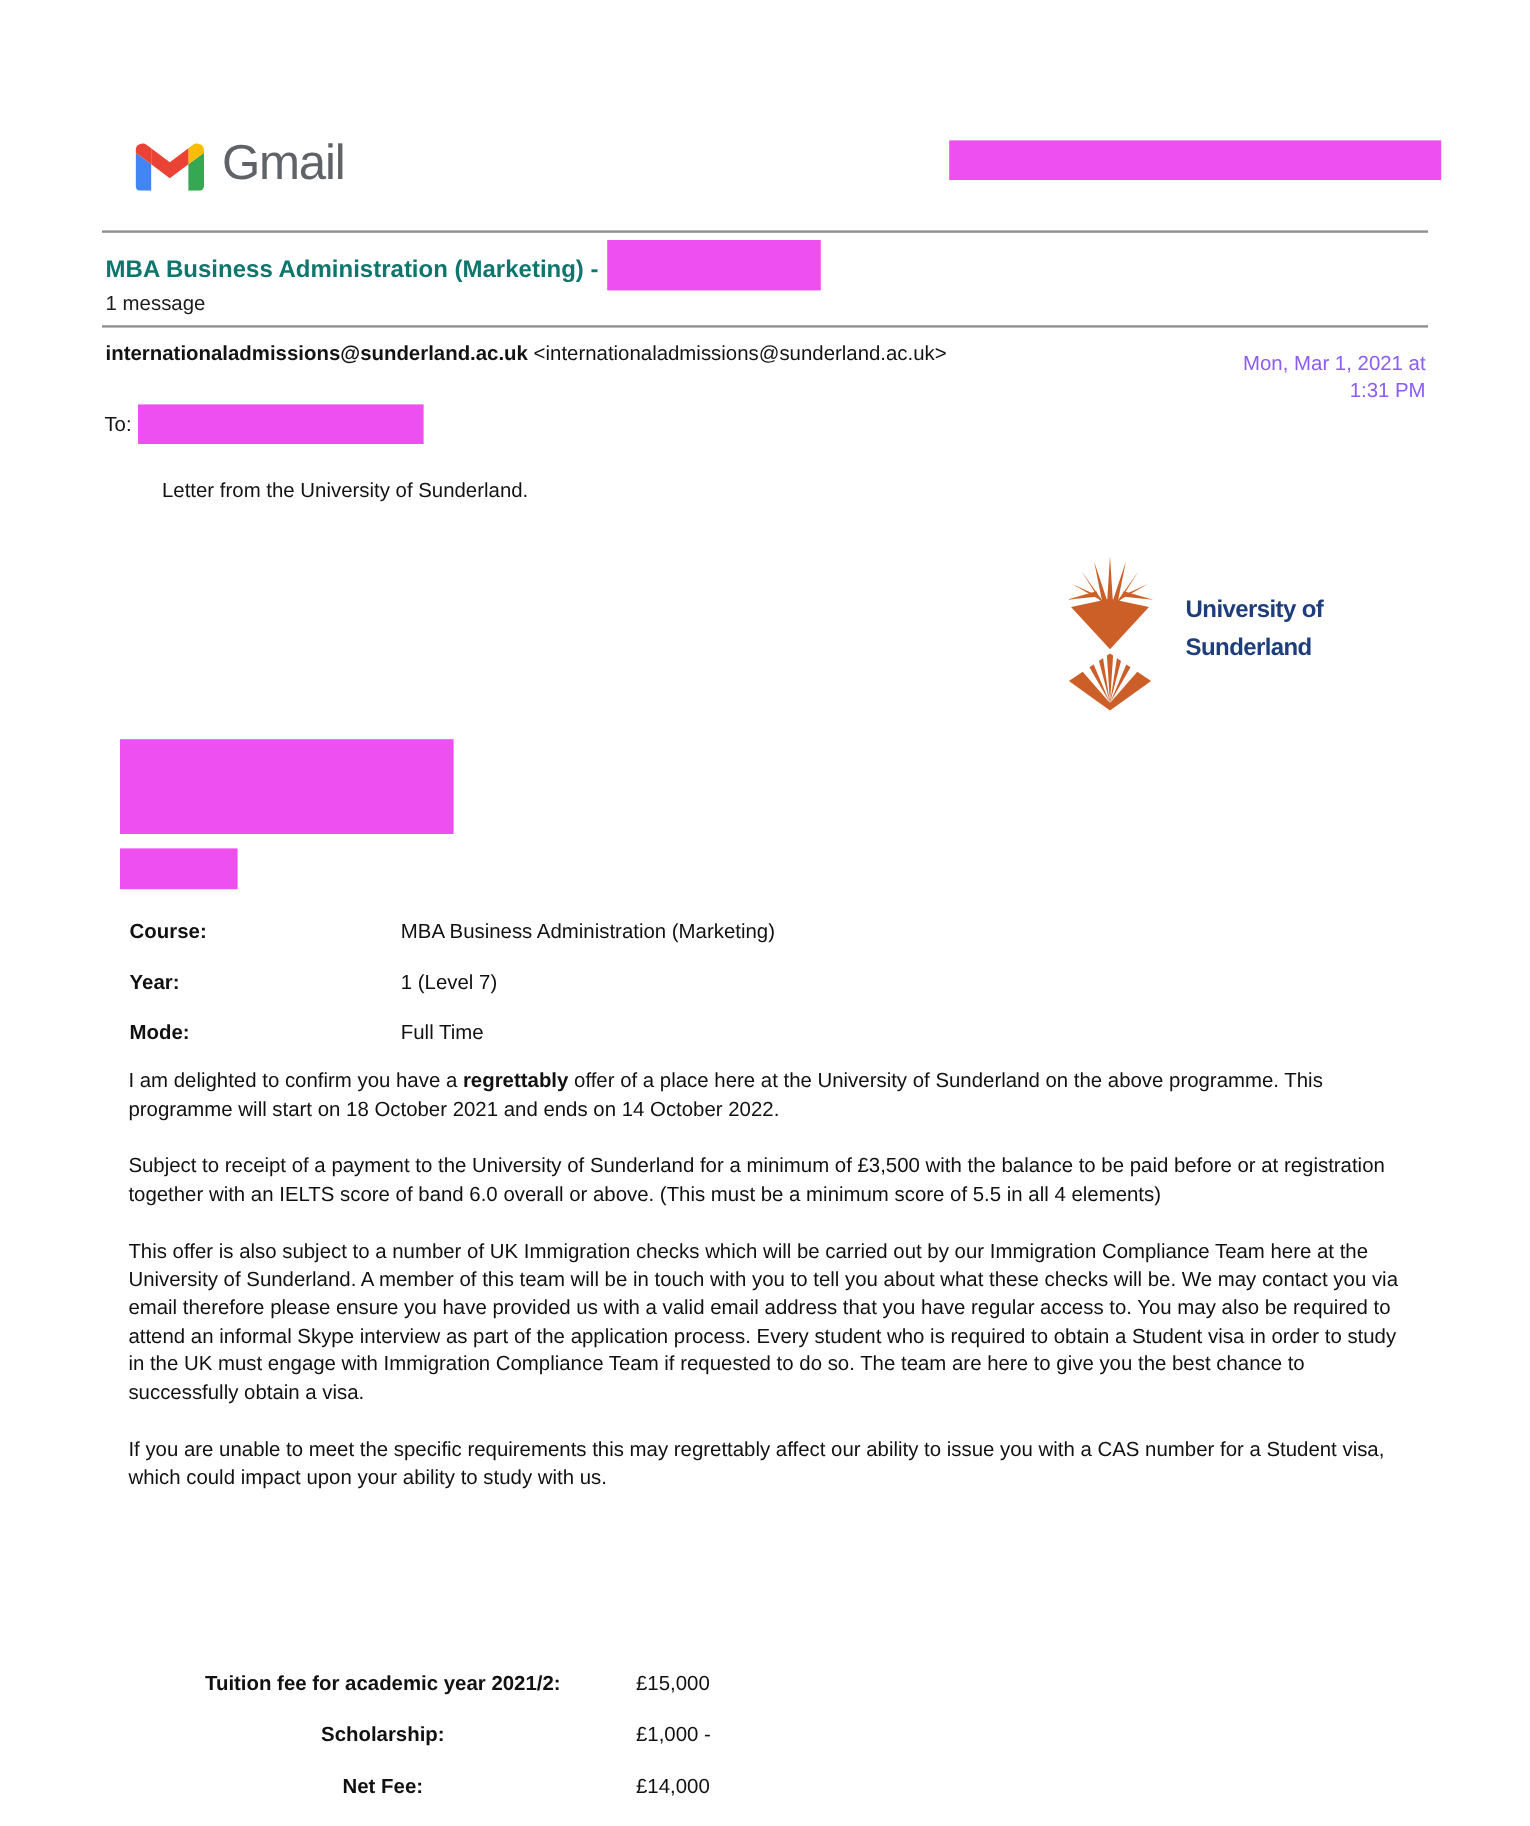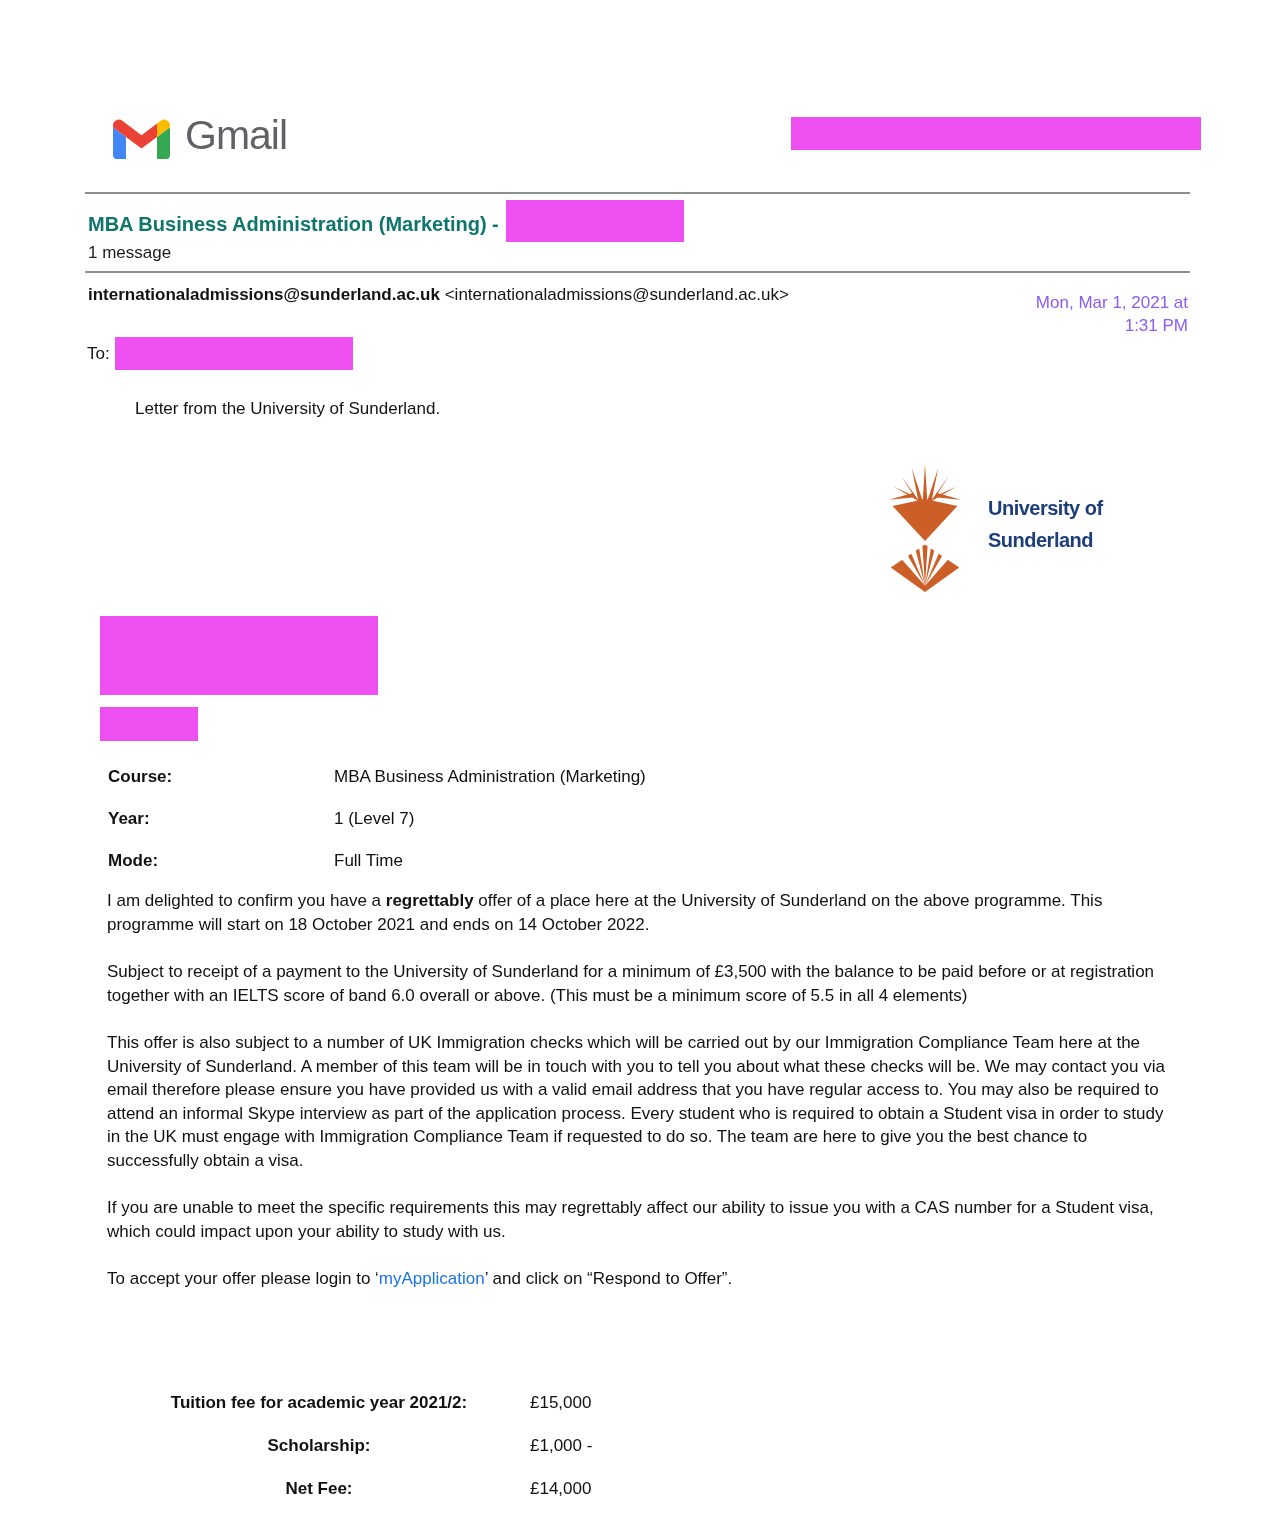--- a/index.html
+++ b/index.html
@@ -137,21 +137,20 @@
 
   <div class="bodytext">
     <p><span>I am delighted to confirm you have a </span><span class="bold-inline">regrettably</span><span> offer of a place here at the University of Sunderland on the above programme. This programme will start on 18 October 2021 and ends on 14 October 2022.</span></p>
 
     <p><span>Subject to receipt of a payment to the University of Sunderland for a minimum of £3,500 with the balance to be paid before or at registration together with an IELTS score of band 6.0 overall or above. (This must be a minimum score of 5.5 in all 4 elements)</span></p>
 
     <p>This offer is also subject to a number of UK Immigration checks which will be carried out by our Immigration Compliance Team here at the University of Sunderland. A member of this team will be in touch with you to tell you about what these checks will be. We may contact you via email therefore please ensure you have provided us with a valid email address that you have regular access to. You may also be required to attend an informal Skype interview as part of the application process. Every student who is required to obtain a Student visa in order to study in the UK must engage with Immigration Compliance Team if requested to do so. The team are here to give you the best chance to successfully obtain a visa.</p>
 
     <p>If you are unable to meet the specific requirements this may regrettably affect our ability to issue you with a CAS number for a Student visa, which could impact upon your ability to study with us.</p>
 
-    <p><span>To accept your offer please login to ‘</span><span class="app-link">myApplication</span><span>’ and click on “Respond to Offer”.</span></p>
   </div>
 
   <div class="fee-table">
     <div class="frow">
       <span class="lbl">Tuition fee for academic year 2021/2:</span><span>£15,000</span>
     </div>
     <div class="frow">
       <span class="lbl">Scholarship:</span><span>£1,000 -</span>
     </div>
     <div class="frow">

